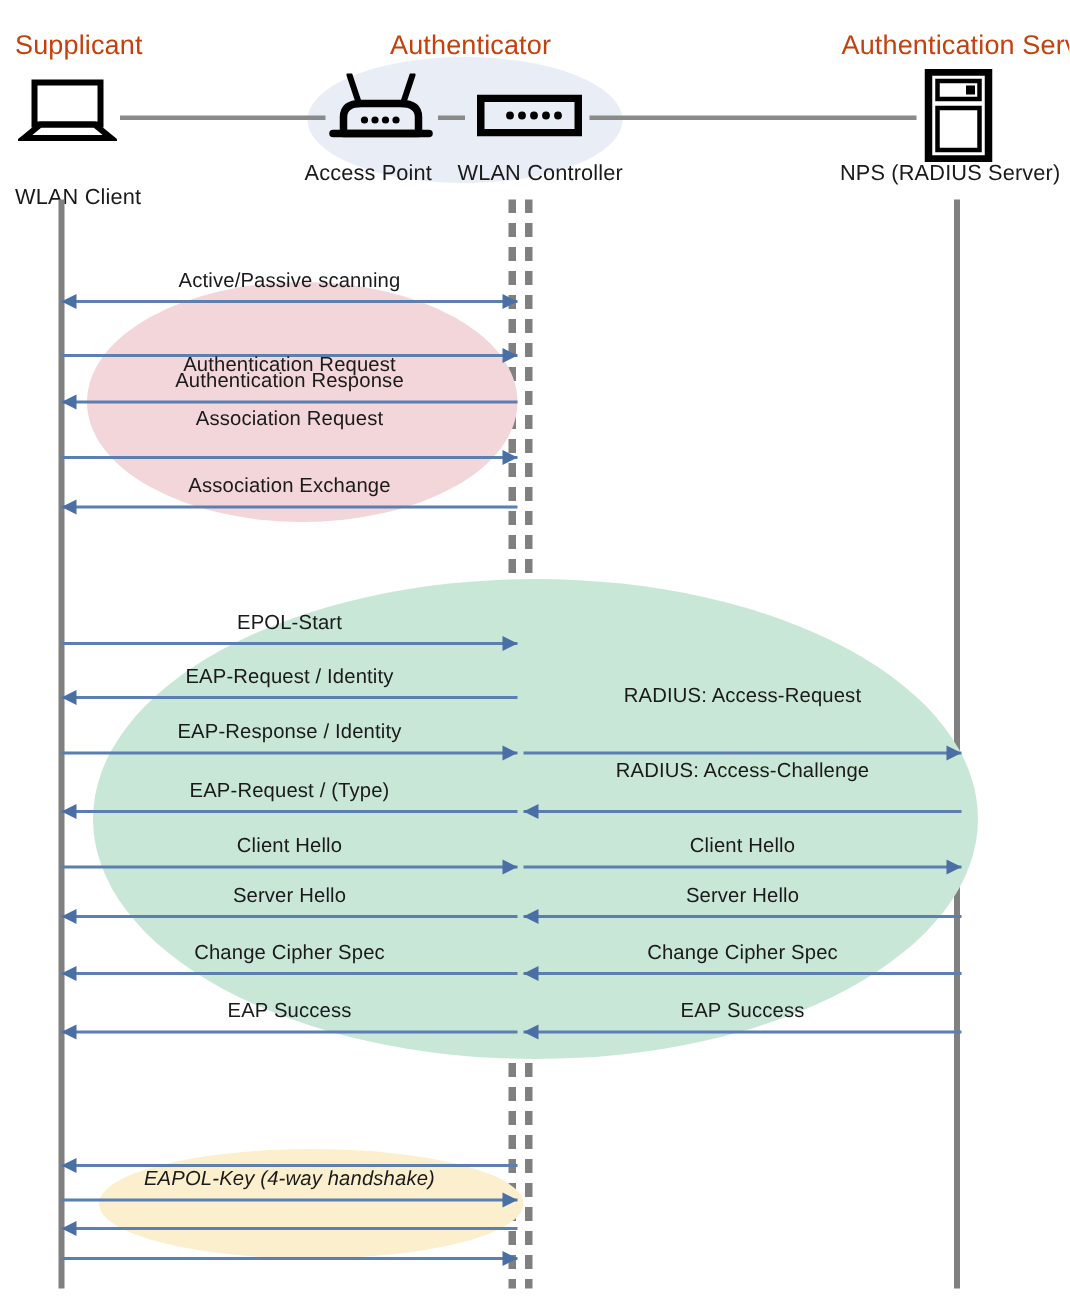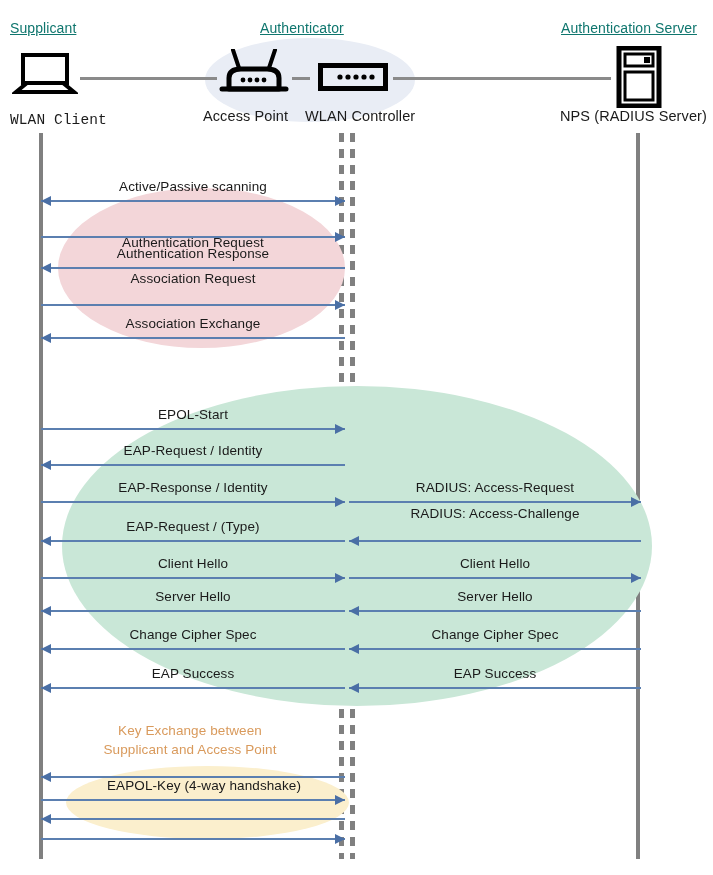--- a/index.html
+++ b/index.html
@@ -17,25 +17,24 @@
   
   .hdr-ellipse{
     position:absolute;
     left:205px; top:38px;
     width:210px; height:84px;
     background:#e9edf5;
     border-radius:50%;
   }
   .role-title{
     position:absolute;
-    font-size:14px;
-    color:#0f766e;
+    font-size:18px;
+    color:#c2410c;
     white-space:nowrap;
     letter-spacing:0.1px;
-    text-decoration:underline;
   }
   .node-label{
     position:absolute;
     font-size:14.5px;
     color:#1a1a1a;
     white-space:nowrap;
     letter-spacing:0.1px;
   }
   .hwire{
     position:absolute;
@@ -149,36 +148,34 @@
 
   <div class="icon-box" style="left:616px; top:46px;">
     <svg width="46" height="62" viewBox="0 0 46 62">
       <rect x="3" y="2" width="40" height="58" fill="none" stroke="#000" stroke-width="5"></rect>
       <rect x="9" y="8" width="28" height="12" fill="none" stroke="#000" stroke-width="3"></rect>
       <rect x="28" y="11" width="6" height="6" fill="#000"></rect>
       <rect x="9" y="26" width="28" height="28" fill="none" stroke="#000" stroke-width="3"></rect>
     </svg>
   </div>
 
-  <div class="node-label" style="left:10px;  top:112px;font-family:Liberation Mono, monospace;">WLAN Client</div>
+  <div class="node-label" style="left:10px;  top:124px;">WLAN Client</div>
   <div class="node-label" style="left:203px; top:108px;">Access Point</div>
   <div class="node-label" style="left:305px; top:108px;">WLAN Controller</div>
   <div class="node-label" style="left:560px; top:108px;">NPS (RADIUS Server)</div>
 
   <div class="lifeline" style="left:39px;  top:133px; height:726px;"></div>
   <div class="lifeline-dash" style="left:339px; top:133px; height:726px;"></div>
   <div class="lifeline-dash" style="left:350px; top:133px; height:726px;"></div>
   <div class="lifeline" style="left:636px; top:133px; height:726px;"></div>
 
   <div class="phase-ellipse ell-pink" style="left:58px;  top:188px; width:287px; height:160px;"></div>
   <div class="phase-ellipse ell-green" style="left:62px;  top:386px; width:590px; height:320px;"></div>
   <div class="phase-ellipse ell-yellow" style="left:66px;  top:766px; width:283px; height:73px;"></div>
 
-  <div class="phase-caption" style="left:80px; top:721px; width:220px; color:#d99a5c;">Key Exchange between
-Supplicant and Access Point</div>
 
   <div id="messages-left">
       <div class="msg-line" style="left: 41px; top: 200px; width: 304px;"></div>
       <div class="arrow-head arrow-right" style="top: 196px; left: 335px;"></div>
       <div class="arrow-head arrow-left" style="top: 196px; left: 41px;"></div>
       <div class="msg-label" style="left: 41px; width: 304px; top: 179px;">Active/Passive scanning</div>
       <div class="msg-line" style="left: 41px; top: 236px; width: 304px;"></div>
       <div class="arrow-head arrow-right" style="top: 232px; left: 335px;"></div>
       <div class="msg-label" style="left: 41px; width: 304px; top: 215px; margin-top: 20px;">Authentication Request</div>
       <div class="msg-line" style="left: 41px; top: 267px; width: 304px;"></div>
@@ -211,30 +208,30 @@
       <div class="msg-line" style="left: 41px; top: 648px; width: 304px;"></div>
       <div class="arrow-head arrow-left" style="top: 644px; left: 41px;"></div>
       <div class="msg-label" style="left: 41px; width: 304px; top: 627px;">Change Cipher Spec</div>
       <div class="msg-line" style="left: 41px; top: 687px; width: 304px;"></div>
       <div class="arrow-head arrow-left" style="top: 683px; left: 41px;"></div>
       <div class="msg-label" style="left: 41px; width: 304px; top: 666px;">EAP Success</div>
       <div class="msg-line" style="left: 41px; top: 776px; width: 304px;"></div>
       <div class="arrow-head arrow-left" style="top: 772px; left: 41px;"></div>
       <div class="msg-line" style="left: 41px; top: 799px; width: 304px;"></div>
       <div class="arrow-head arrow-right" style="top: 795px; left: 335px;"></div>
-      <div class="msg-label" style="left: 52px; width: 304px; top: 778px;">EAPOL-Key (4-way handshake)</div>
+      <div class="msg-label" style="left: 41px; width: 304px; top: 778px; font-style: italic;">EAPOL-Key (4-way handshake)</div>
       <div class="msg-line" style="left: 41px; top: 818px; width: 304px;"></div>
       <div class="arrow-head arrow-left" style="top: 814px; left: 41px;"></div>
       <div class="msg-line" style="left: 41px; top: 838px; width: 304px;"></div>
       <div class="arrow-head arrow-right" style="top: 834px; left: 335px;"></div>
     </div>
   <div id="messages-right">
       <div class="msg-line" style="left: 349px; top: 501px; width: 292px;"></div>
       <div class="arrow-head arrow-right" style="top: 497px; left: 631px;"></div>
-      <div class="msg-label" style="left: 349px; width: 292px; top: 480px;">RADIUS: Access-Request</div>
+      <div class="msg-label" style="left: 349px; width: 292px; top: 456px;">RADIUS: Access-Request</div>
       <div class="msg-line" style="left: 349px; top: 540px; width: 292px;"></div>
       <div class="arrow-head arrow-left" style="top: 536px; left: 349px;"></div>
       <div class="msg-label" style="left: 349px; width: 292px; top: 506px;">RADIUS: Access-Challenge</div>
       <div class="msg-line" style="left: 349px; top: 577px; width: 292px;"></div>
       <div class="arrow-head arrow-right" style="top: 573px; left: 631px;"></div>
       <div class="msg-label" style="left: 349px; width: 292px; top: 556px;">Client Hello</div>
       <div class="msg-line" style="left: 349px; top: 610px; width: 292px;"></div>
       <div class="arrow-head arrow-left" style="top: 606px; left: 349px;"></div>
       <div class="msg-label" style="left: 349px; width: 292px; top: 589px;">Server Hello</div>
       <div class="msg-line" style="left: 349px; top: 648px; width: 292px;"></div>

